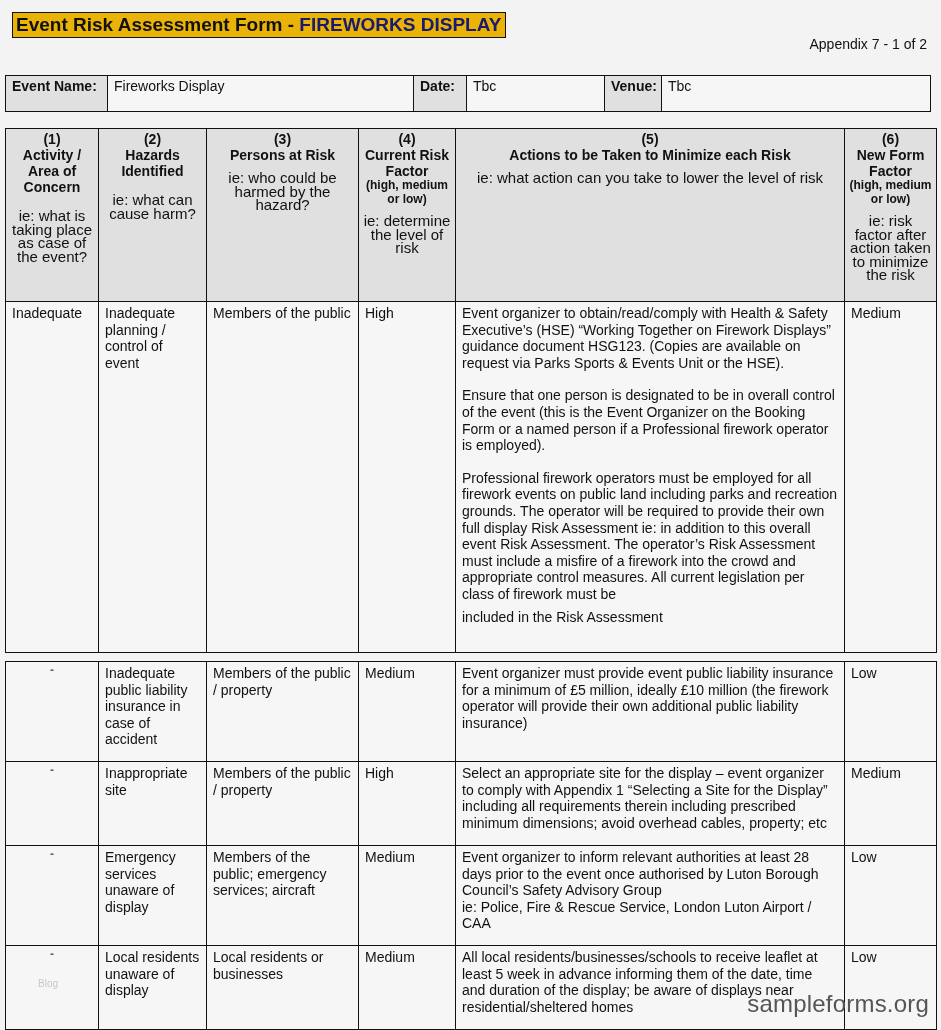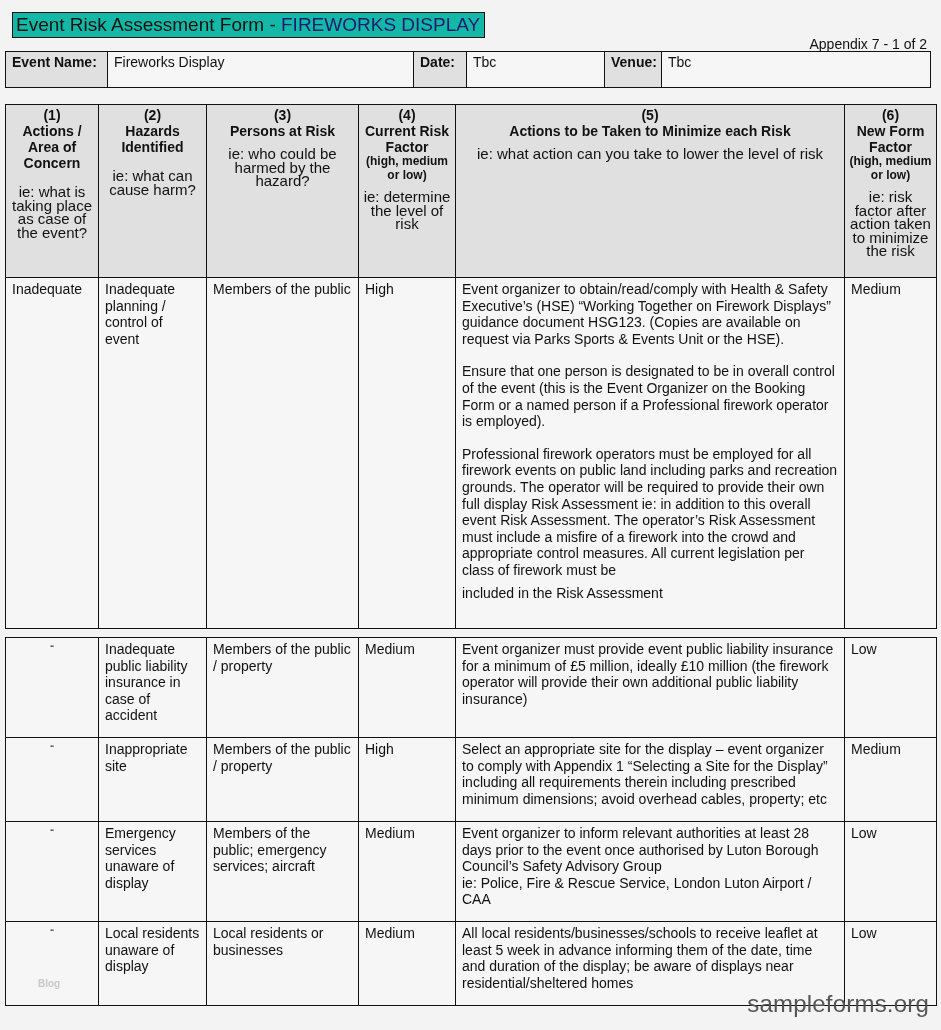--- a/index.html
+++ b/index.html
@@ -7,51 +7,51 @@
     width: 941px; height: 1030px; overflow: hidden;
     background: #f3f3f3;
     font-family: "Liberation Sans", sans-serif;
     color: #111;
     position: relative;
   }
   .title-box {
     position: absolute; left: 12px; top: 12px;
     border: 1.5px solid #111;
     padding: 1px 4px 1px 3px;
-    font-weight: normal; font-size: 19px; line-height: 22px;
-    background: #14b8a6;
+    font-weight: bold; font-size: 19px; line-height: 22px;
+    background: #eab308;
     white-space: nowrap;
   }
   .title-box .accent { color: #1a1a6e; }
   .appendix {
     position: absolute; right: 14px; top: 36px;
     font-size: 14px;
   }
-  table { border-collapse: collapse; table-layout: fixed; position: absolute; }
+  table { border-collapse: collapse; table-layout: fixed; position: absolute; margin-top: 24px; }
   td, th { border: 1px solid #111; vertical-align: top; }
   .info { left: 5px; top: 51px; width: 926px; height: 37px; }
   .info td { font-size: 14px; padding: 2px 6px; }
   .info td.lbl { background: #e0e0e0; font-weight: bold; }
   .info td.val { background: #f6f6f6; }
 
   .grid { left: 5px; width: 932px; }
   .grid td { background: #f6f6f6; font-size: 14px; line-height: 16.6px; padding: 3px 6px 2px 6px; }
   .head { top: 104px; }
   .head th { background: #e0e0e0; font-size: 14px; font-weight: bold; line-height: 16px; text-align: center; padding: 2px 3px; }
   .head th .sub { font-size: 12px; line-height: 13.5px; display: block; }
   .head th .note { font-weight: normal; font-size: 15px; line-height: 13.6px; display: block; margin-top: 12px; }
   .head th .num { display: block; }
   .grid td.ditto { text-align: center; font-size: 11px; }
   .body1 { top: 277px; }
   .body2 { top: 637px; }
   .para { margin: 0 0 16px 0; }
   .para:last-child { margin-bottom: 0; }
   .watermark-blog {
     position: absolute; left: 38px; top: 978px;
-    font-size: 10px; color: #c8c8c8; font-weight: bold;
+    font-size: 10px; color: #c8c8c8;
   }
   .watermark-site {
     position: absolute; right: 12px; top: 990px;
     font-size: 24px; color: #555; letter-spacing: 0.2px;
   }
 </style>
 </head>
 <body>
 
 <div class="title-box">
@@ -86,21 +86,21 @@
       <col style="width:108px">
       <col style="width:152px">
       <col style="width:97px">
       <col style="width:389px">
       <col>
     </colgroup>
   <tbody>
       <tr style="height:174px">
     <th>
       <span class="num">(1)</span>
-      <span>Actions / Area of Concern</span>
+      <span>Activity / Area of Concern</span>
       <span class="note" style="margin-top:14px">ie: what is taking place as case of the event?</span>
     </th>
     <th>
       <span class="num">(2)</span>
       <span>Hazards Identified</span>
       <span class="note" style="margin-top:14px">ie: what can cause harm?</span>
     </th>
     <th>
       <span class="num">(3)</span>
       <span>Persons at Risk</span>

